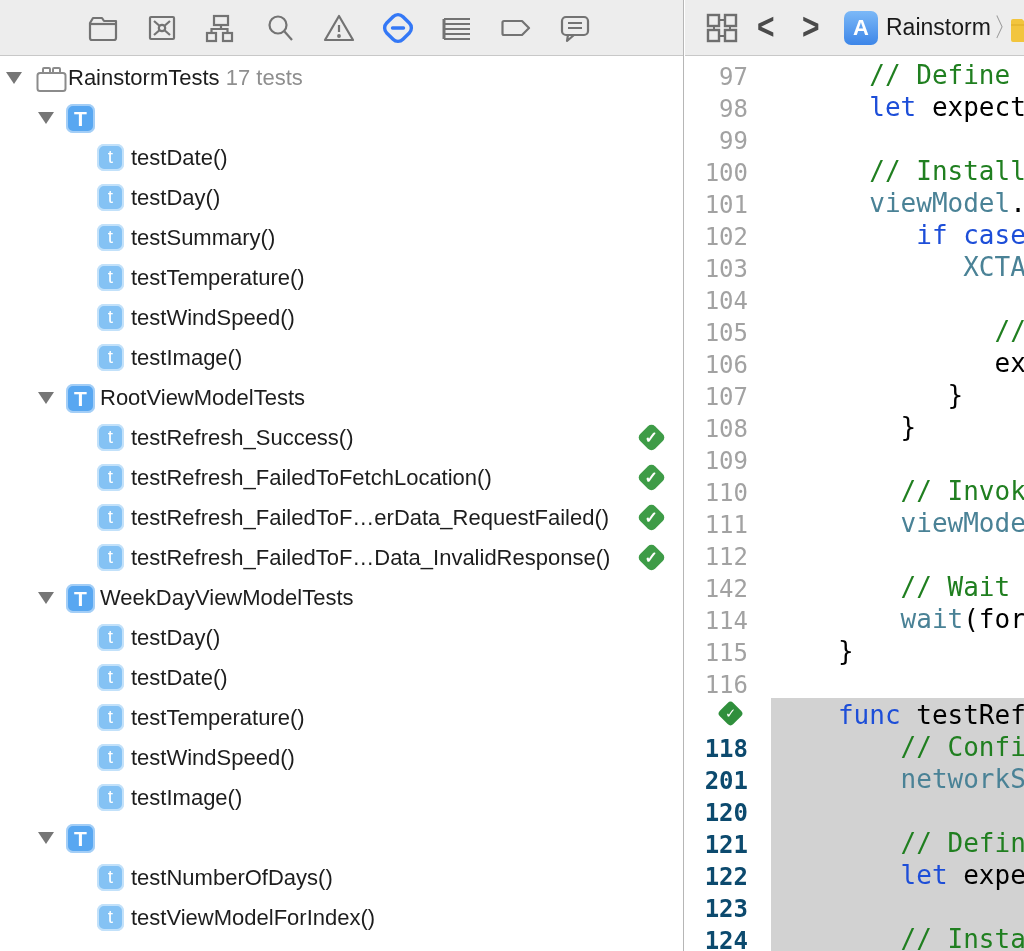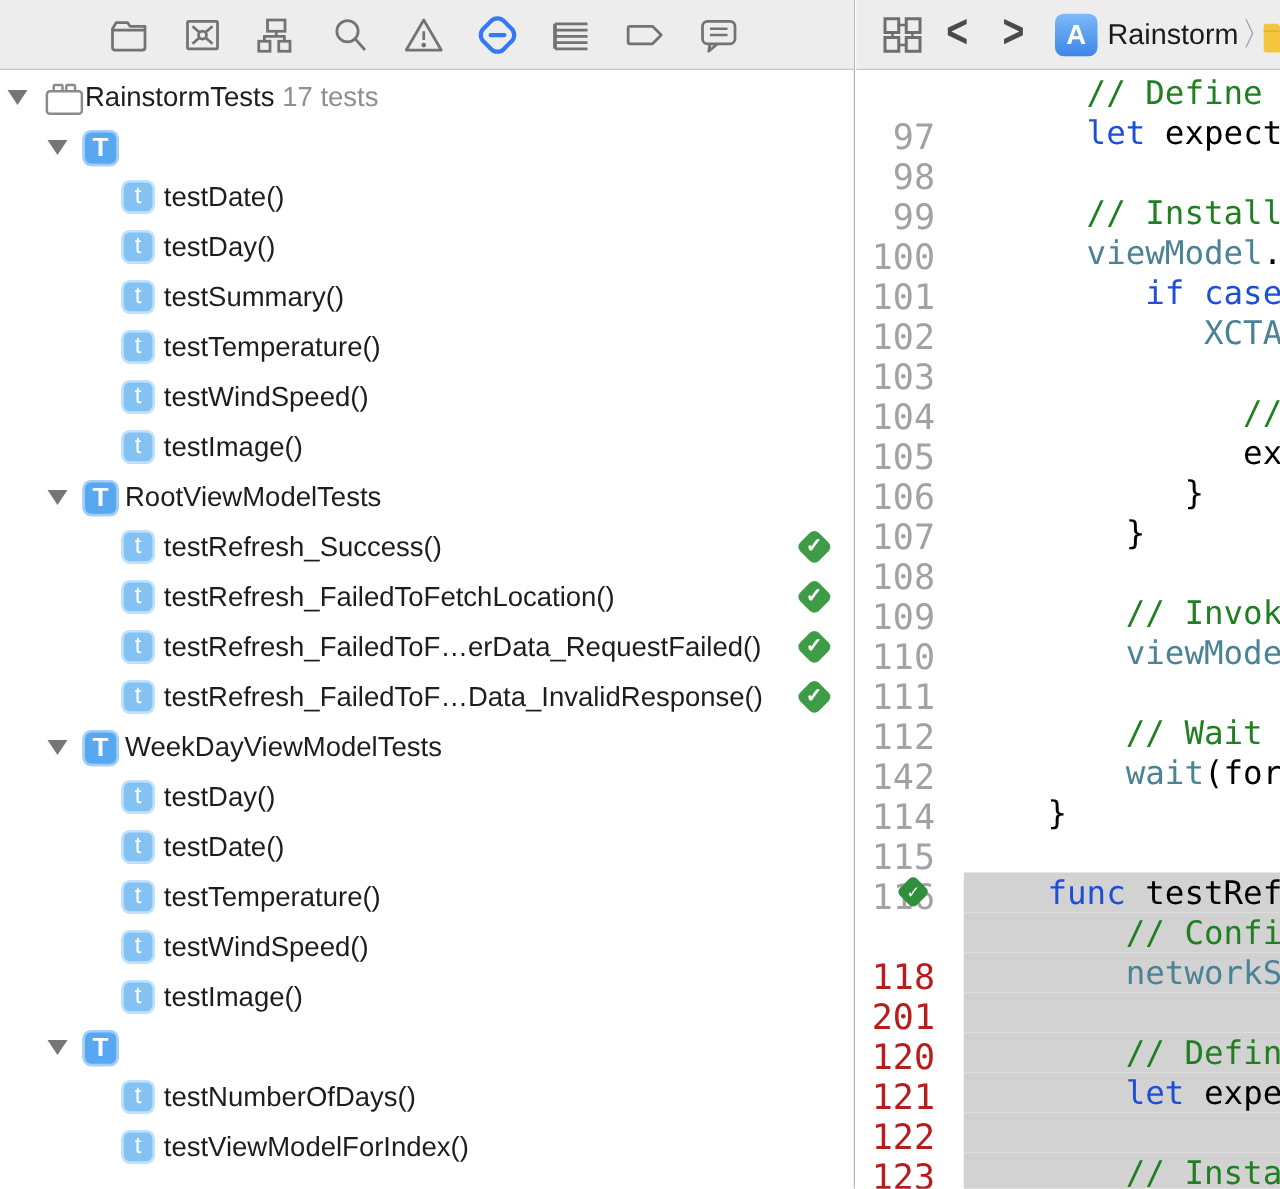--- a/index.html
+++ b/index.html
@@ -53,22 +53,22 @@
     line-height:34px; }
   .jb-crumb { position:absolute; left:201px; top:14px; font-size:23px; color:#1a1a1a; }
   .jb-sep { position:absolute; left:308px; top:10px; font-size:26px; color:#9A9A9A; }
   .jb-folder { position:absolute; left:325px; top:15px; }
 
   .code { position:absolute; left:0; top:56px; width:100%; height:895px;
     padding-top:2px; font-family:"DejaVu Sans Mono", monospace; }
   .code-line { position:relative; height:32px; white-space:pre; }
   .hl-bg { position:absolute; left:86px; right:0; top:0; bottom:0; background:#D2D2D2; }
   .lnum { position:absolute; left:0; top:5px; width:63px; text-align:right;
-    font-size:28px; color:#A2A2A2;margin-top:30px; }
-  .lnum.hl { color:#b91c1c; }
+    font-size:24px; color:#A2A2A2; }
+  .lnum.hl { color:#0c4a6e;font-weight:bold; }
   .ltext { position:absolute; left:106px; top:2px; font-size:26px; line-height:30px; }
   .tok-k { color:#1d4ed8; } .tok-c { color:#207F20; }
   .tok-t { color:#4A8296; } .tok-p { color:#000; }
   .gutter-check { position:absolute; left:36px; top:6px; width:19px; height:19px;
     background:#2F8F3C; border-radius:4px; transform:rotate(45deg);
     display:flex; align-items:center; justify-content:center; }
   .gutter-check span { transform:rotate(-45deg); color:#fff; font-size:15px;
     font-weight:bold; line-height:1; }
 </style>
 </head>

